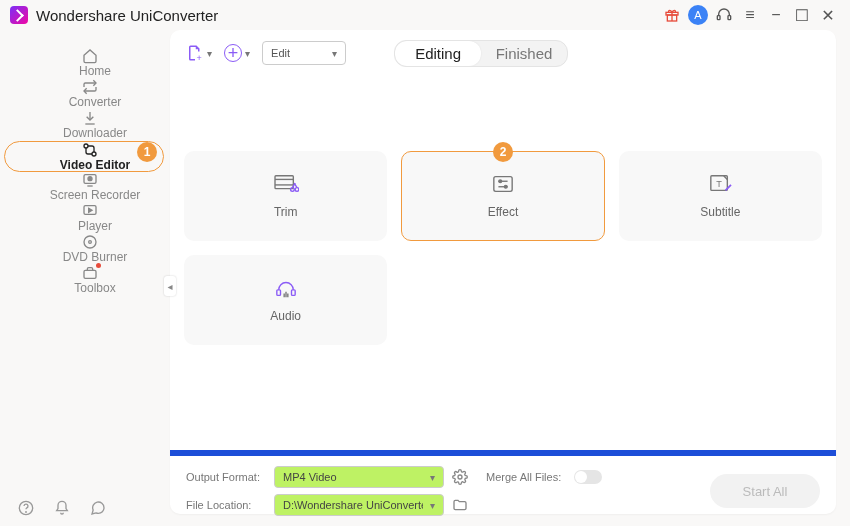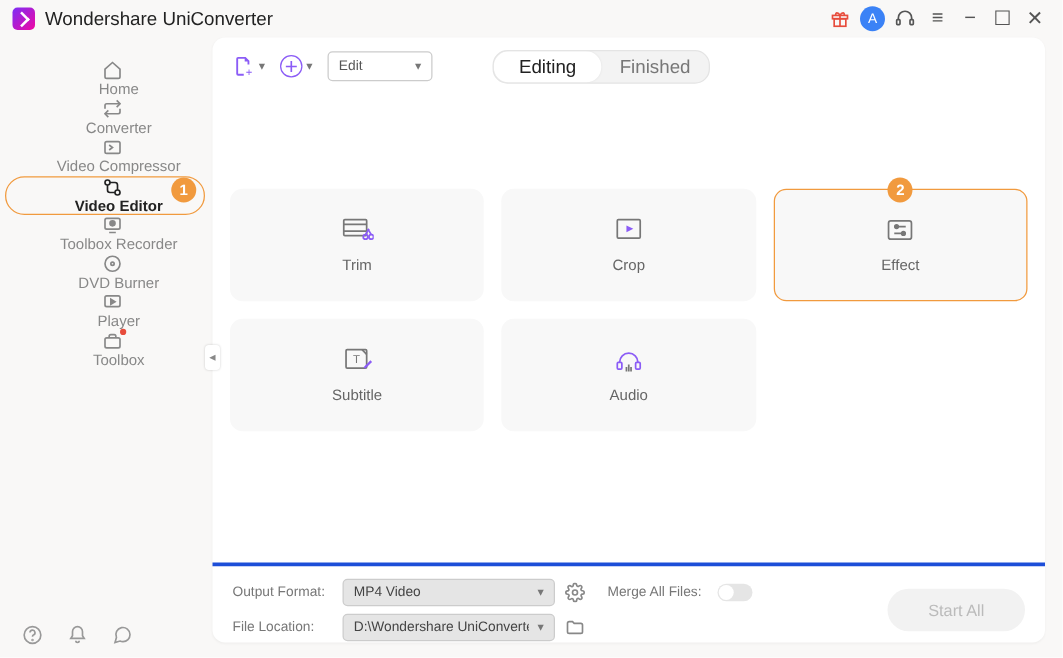--- a/index.html
+++ b/index.html
@@ -30,22 +30,22 @@
   .edit-dd { width:84px; height:24px; border:1px solid #ccc; border-radius:4px; display:flex; align-items:center; justify-content:space-between; padding:0 8px; font-size:11px; color:#555;}
   .seg { display:flex; border:1px solid #e4e4e4; border-radius:12px; overflow:hidden; background:#f3f3f3; margin-left:36px;}
   .seg-item { width:86px; text-align:center; font-size:15px; padding:4px 0; color:#777; cursor:pointer;}
   .seg-item.sel { background:#fff; color:#222; border-radius:12px; box-shadow:0 0 2px rgba(0,0,0,0.08);}
   .tiles-wrap { flex:1; display:flex; flex-direction:column; justify-content:center; padding:0 14px;}
   .tiles { display:grid; grid-template-columns:repeat(3,1fr); gap:14px 14px; margin-top:-30px;text-align:right;}
   .tile { background:#f8f8f8; border-radius:10px; height:90px; display:flex; flex-direction:column; align-items:center; justify-content:center; gap:10px; font-size:12px; color:#666; cursor:pointer; position:relative;}
   .tile.active { border:1.5px solid #f19a3e;}
   .tile .step-badge { top:-10px; left:50%; transform:translateX(-50%);}
   .tile-icon { width:26px; height:22px; display:flex; align-items:center; justify-content:center; color:#777;}
-  .bottombar { height:64px; border-top:3px solid #1d4ed8; margin-top:auto; padding:10px 16px; display:grid; grid-template-columns:80px 170px 26px 80px 50px 1fr 110px; align-items:center; row-gap:6px; column-gap:8px; font-size:11px; color:#777;}
-  .dd { height:22px; border:1px solid #ccc; border-radius:4px; display:flex; align-items:center; justify-content:space-between; padding:0 8px; font-size:11px; color:#444; background:#e5e5e5;}
+  .bottombar { height:64px; border-top:6px solid #1d4ed8; margin-top:auto; padding:10px 16px; display:grid; grid-template-columns:80px 170px 26px 80px 50px 1fr 110px; align-items:center; row-gap:6px; column-gap:8px; font-size:11px; color:#777;}
+  .dd { height:22px; border:1px solid #ccc; border-radius:4px; display:flex; align-items:center; justify-content:space-between; padding:0 8px; font-size:11px; color:#444; background:#bef264;}
   .start-btn { grid-row:1 / span 2; grid-column:7; height:34px; border-radius:18px; background:#f2f2f2; color:#bbb; display:flex; align-items:center; justify-content:center; font-size:13px; cursor:pointer;}
   .toggle { width:28px; height:14px; border-radius:8px; background:#e5e5e5; position:relative;}
   .toggle:before { content:""; position:absolute; left:1px; top:1px; width:12px; height:12px; background:#fff; border-radius:50%;}
   .dot-red { position:absolute; top:-2px; right:-2px; width:5px; height:5px; background:#e74c3c; border-radius:50%;}
   svg { display:block; }
 </style>
 </head>
 <body>
 
 <div class="titlebar">
@@ -95,25 +95,26 @@
               <path d="M3 12V8a2 2 0 0 1 2-2h16"></path>
               <path d="M7 22l-4-4 4-4"></path>
               <path d="M21 12v4a2 2 0 0 1-2 2H3"></path>
             </svg>
           </span>
           <span>Converter</span>
         </div>
         <div class="nav-item">
           <span class="nav-icon" style="position:relative">
             <svg width="16" height="16" viewBox="0 0 24 24" fill="none" stroke="currentColor" stroke-width="2">
-              <rect x="3" y="5" width="18" height="14" rx="2"></rect>
-              <path d="M8 9l4 3-4 3"></path>
-            </svg>
-          </span>
-          <span>Video Compressor</span>
+              <path d="M12 3v12"></path>
+              <path d="M7 10l5 5 5-5"></path>
+              <path d="M5 21h14"></path>
+            </svg>
+          </span>
+          <span>Downloader</span>
         </div>
         <div class="nav-item active">
           <span class="nav-icon" style="position:relative">
             <svg width="16" height="16" viewBox="0 0 24 24" fill="none" stroke="currentColor" stroke-width="2">
               <circle cx="6" cy="6" r="3"></circle>
               <circle cx="18" cy="18" r="3"></circle>
               <path d="M6 9v6a3 3 0 0 0 3 3h6"></path>
               <path d="M18 15V9a3 3 0 0 0-3-3H9"></path>
             </svg>
           </span>
@@ -121,39 +122,39 @@
           <span class="step-badge">1</span>
         </div>
         <div class="nav-item">
           <span class="nav-icon" style="position:relative">
             <svg width="16" height="16" viewBox="0 0 24 24" fill="none" stroke="currentColor" stroke-width="2">
               <rect x="3" y="4" width="18" height="13" rx="2"></rect>
               <circle cx="12" cy="10" r="3" fill="currentColor"></circle>
               <path d="M8 21h8"></path>
             </svg>
           </span>
-          <span>Toolbox Recorder</span>
+          <span>Screen Recorder</span>
+        </div>
+        <div class="nav-item">
+          <span class="nav-icon" style="position:relative">
+            <svg width="16" height="16" viewBox="0 0 24 24" fill="none" stroke="currentColor" stroke-width="2">
+              <rect x="3" y="4" width="18" height="13" rx="2"></rect>
+              <path d="M10 8l5 3-5 3z" fill="currentColor"></path>
+            </svg>
+          </span>
+          <span>Player</span>
         </div>
         <div class="nav-item">
           <span class="nav-icon" style="position:relative">
             <svg width="16" height="16" viewBox="0 0 24 24" fill="none" stroke="currentColor" stroke-width="2">
               <circle cx="12" cy="12" r="9"></circle>
               <circle cx="12" cy="12" r="2"></circle>
             </svg>
           </span>
           <span>DVD Burner</span>
-        </div>
-        <div class="nav-item">
-          <span class="nav-icon" style="position:relative">
-            <svg width="16" height="16" viewBox="0 0 24 24" fill="none" stroke="currentColor" stroke-width="2">
-              <rect x="3" y="4" width="18" height="13" rx="2"></rect>
-              <path d="M10 8l5 3-5 3z" fill="currentColor"></path>
-            </svg>
-          </span>
-          <span>Player</span>
         </div>
         <div class="nav-item">
           <span class="nav-icon" style="position:relative">
             <svg width="16" height="16" viewBox="0 0 24 24" fill="none" stroke="currentColor" stroke-width="2">
               <rect x="3" y="8" width="18" height="12" rx="2"></rect>
               <path d="M8 8V6a2 2 0 0 1 2-2h4a2 2 0 0 1 2 2v2"></path>
             </svg>
             <span class="dot-red"></span>
           </span>
           <span>Toolbox</span>
@@ -216,29 +217,20 @@
                 <rect x="2" y="3" width="20" height="14" rx="1"></rect>
                 <line x1="2" y1="7" x2="22" y2="7"></line>
                 <line x1="2" y1="13" x2="22" y2="13"></line>
                 <circle cx="21" cy="18" r="2" stroke="#8b5cf6"></circle>
                 <circle cx="26" cy="18" r="2" stroke="#8b5cf6"></circle>
                 <line x1="21" y1="16" x2="24" y2="11" stroke="#8b5cf6"></line>
                 <line x1="26" y1="16" x2="23" y2="11" stroke="#8b5cf6"></line>
               </svg>
             </div>
             <span>Trim</span>
-          </div>
-          <div class="tile">
-            <div class="tile-icon">
-              <svg width="26" height="22" viewBox="0 0 28 24" fill="none" stroke="#777" stroke-width="1.5">
-                <rect x="4" y="3" width="20" height="16" rx="1"></rect>
-                <path d="M12 8l6 3-6 3z" fill="#8b5cf6" stroke="none"></path>
-              </svg>
-            </div>
-            <span>Crop</span>
           </div>
           <div class="tile active">
             <span class="step-badge">2</span>
             <div class="tile-icon">
               <svg width="26" height="22" viewBox="0 0 28 24" fill="none" stroke="#777" stroke-width="1.5">
                 <rect x="4" y="4" width="20" height="16" rx="2"></rect>
                 <line x1="9" y1="9" x2="19" y2="9"></line>
                 <line x1="9" y1="15" x2="19" y2="15"></line>
                 <circle cx="11" cy="9" r="1.5" fill="#777"></circle>
                 <circle cx="17" cy="15" r="1.5" fill="#777"></circle>

